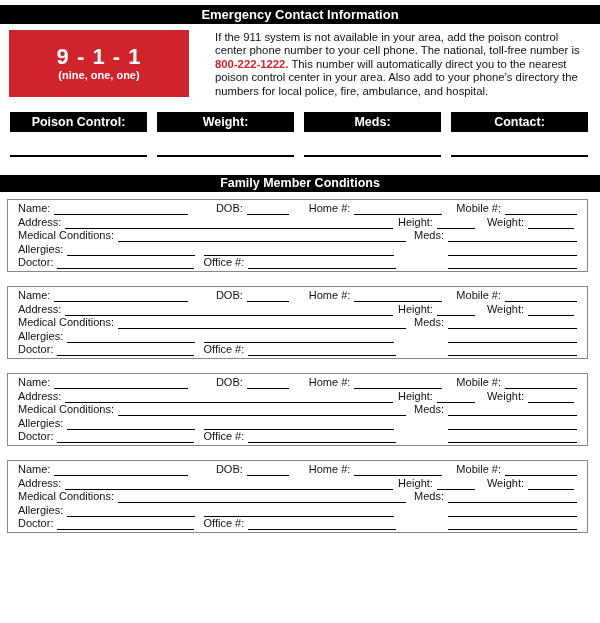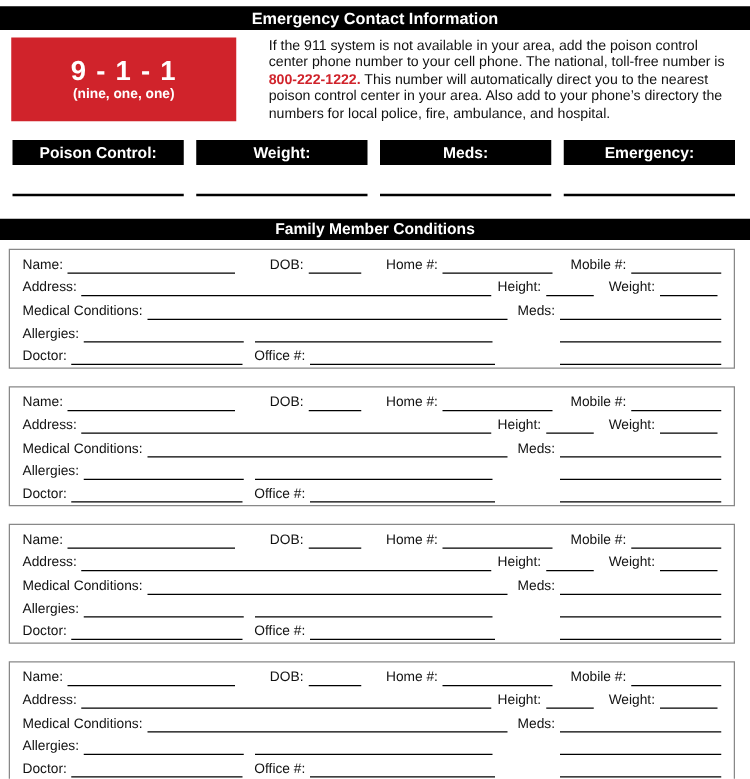--- a/index.html
+++ b/index.html
@@ -25,21 +25,21 @@
   .phone  { color:var(--red,#d0232b); font-weight:bold; }
 
   .ngrid { display:grid; grid-template-columns:repeat(4,1fr); gap:10px; margin:14px 12px 0 10px; }
   .ncol  { display:flex; flex-direction:column; }
   .nbox  { height:20px; line-height:20px; background:#000; color:#fff;
            font-weight:bold; font-size:12.5px; text-align:center; }
   .nline { margin-top:23px; height:0; border-bottom:2px solid #000; }
 
   .members { margin:7px 12px 0 7px; }
   .member {
-    height:96px; border:1px solid #888; padding:2px 10px; margin-bottom:14px;
+    height:73px; border:1px solid #888; padding:2px 10px; margin-bottom:14px;
     display:flex; flex-direction:column; justify-content:space-between; background:#fff;
   }
   .frow { display:flex; align-items:flex-end; height:17px; font-size:11px; }
   .lbl  { white-space:nowrap; padding-right:4px; line-height:13px; flex:0 0 auto; }
   .ln   { height:12px; border-bottom:1.5px solid #000; flex:0 0 auto; }
   .ln.grow { flex:1 1 auto; }
   .sp   { flex:0 0 auto; }
   .gap  { flex:1 1 auto; }
 </style>
 </head>
@@ -64,21 +64,21 @@
     </div>
     <div class="ncol">
       <div class="nbox">Weight:</div>
       <div class="nline"></div>
     </div>
     <div class="ncol">
       <div class="nbox">Meds:</div>
       <div class="nline"></div>
     </div>
     <div class="ncol">
-      <div class="nbox">Emergency:</div>
+      <div class="nbox">Contact:</div>
       <div class="nline"></div>
     </div>
   </div>
 
 <div class="bar bar2">
   <span>Family Member Conditions</span>
 </div>
 
 <div class="members" id="members">
     <div class="member">

